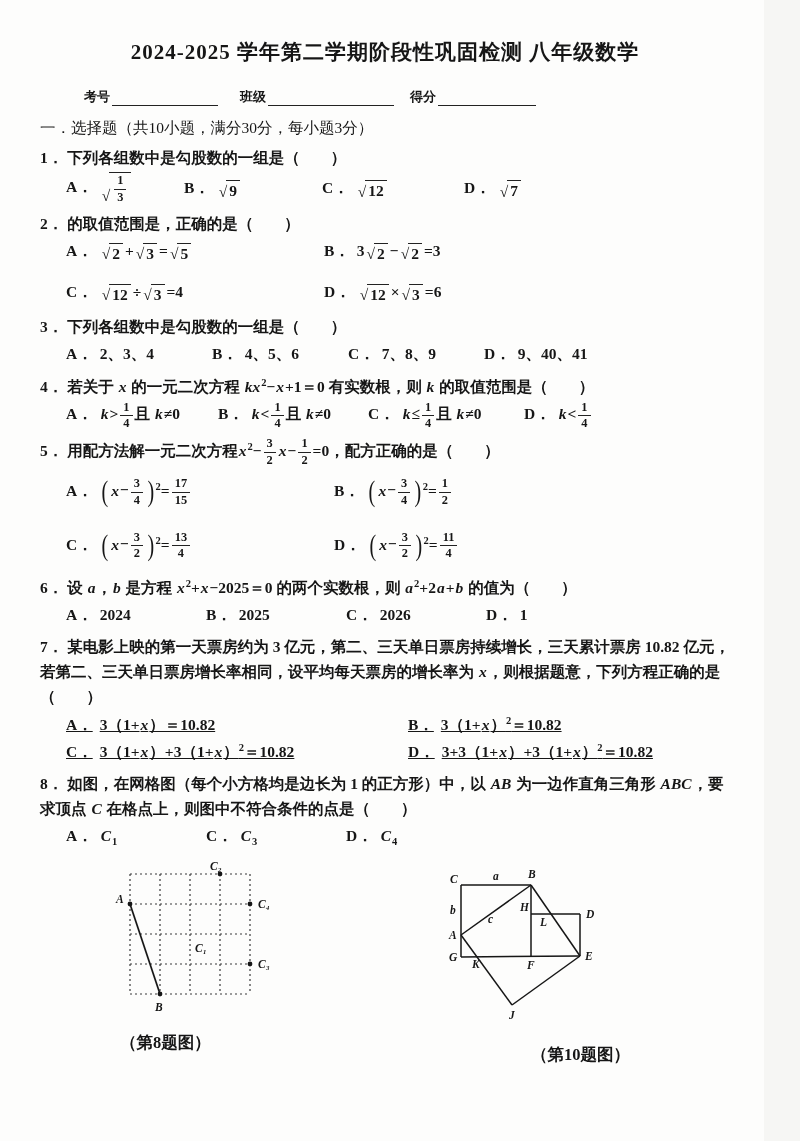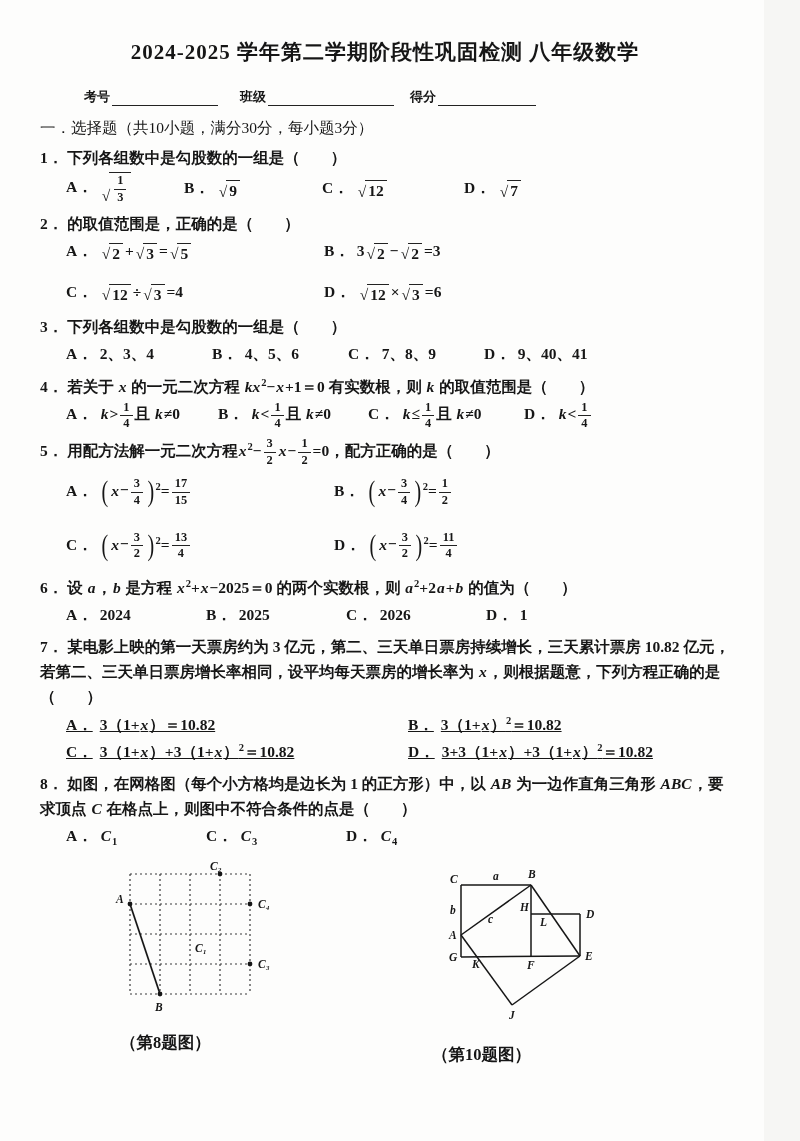--- a/index.html
+++ b/index.html
@@ -60,21 +60,21 @@
   .msqrt .rd{line-height:1.05;margin-right:-1px;}
   .msqrt .rc{border-top:1.5px solid #222;padding:1px 3px 0 3px;line-height:1.15;}
   .mpar{display:inline-flex;align-items:center;vertical-align:middle;}
   .mpar .pp{font-size:1.85em;line-height:0.55;font-weight:400;transform:scaleX(0.7);}
   .mpar .pc{margin:0 1px;}
   
   .figrow{display:flex;margin:10px 0 0 52px;gap:96px;}
   .figblock{display:flex;flex-direction:column;}
   .figcap{font-size:16.5px;font-weight:700;margin-top:12px;}
   .cap8{margin-left:28px;}
-  .cap10{margin-left:16px;}
+  .cap10{margin-left:36px;text-align:right;}
   svg text{
     font-family:"Liberation Serif","DejaVu Serif",serif;
     font-style:italic;font-size:11.5px;font-weight:700;fill:#161616;
   }
 </style>
 </head>
 <body>
 
 <div class="page">
 

